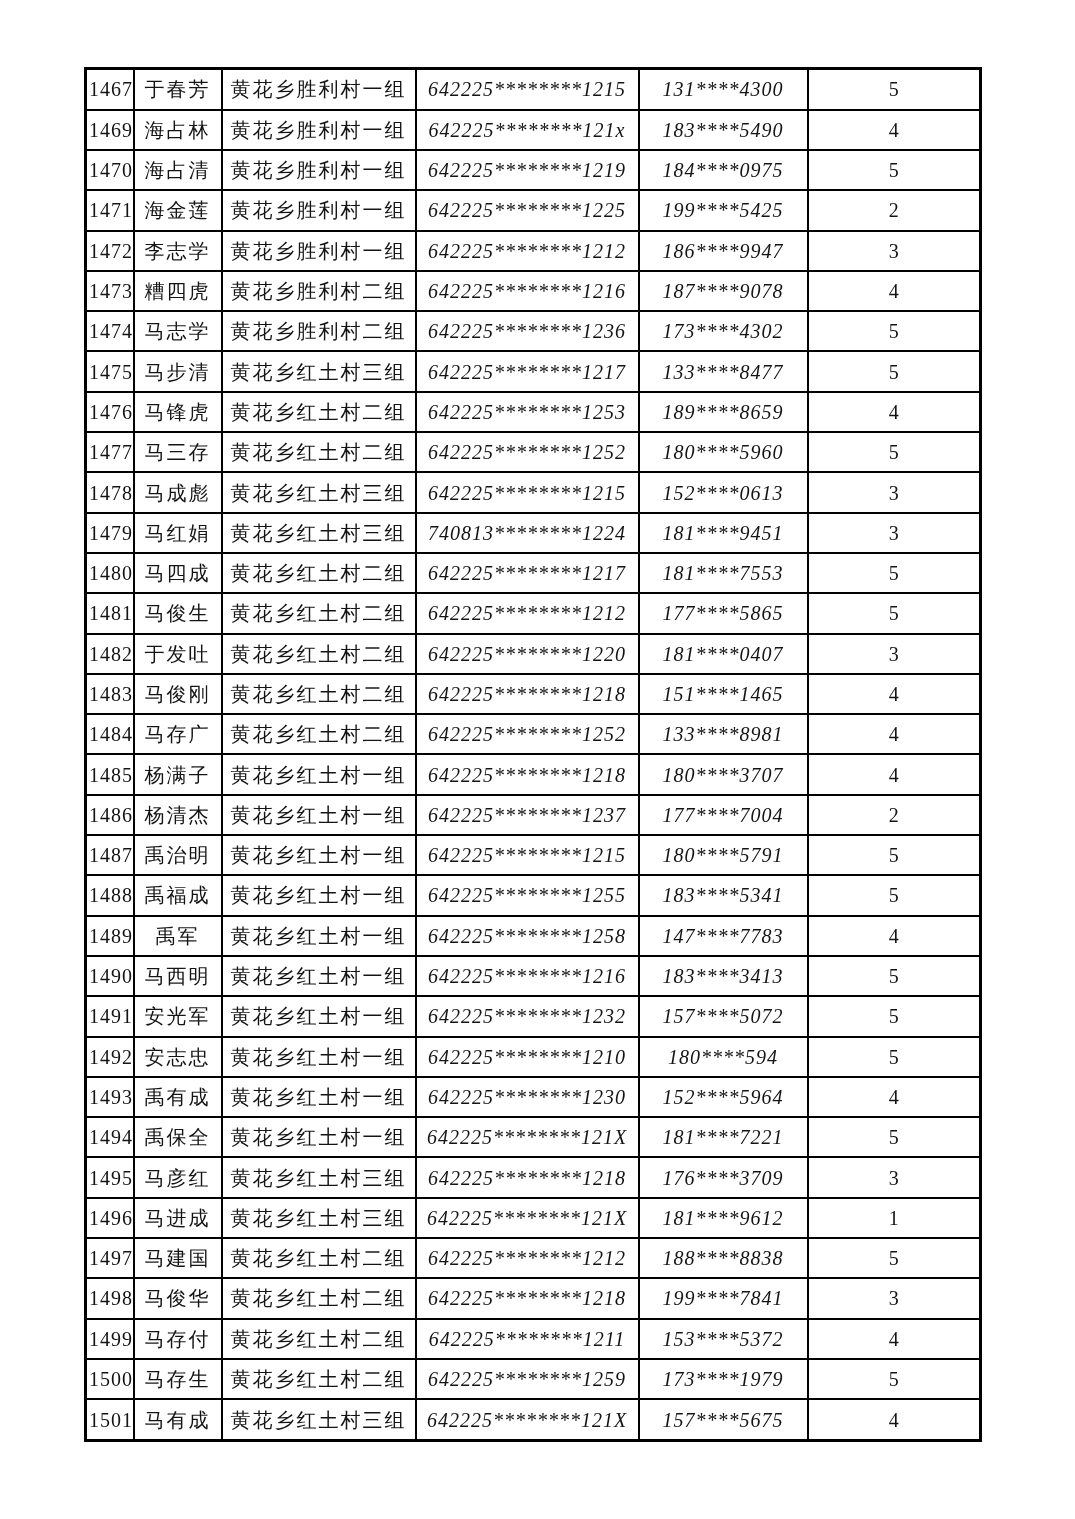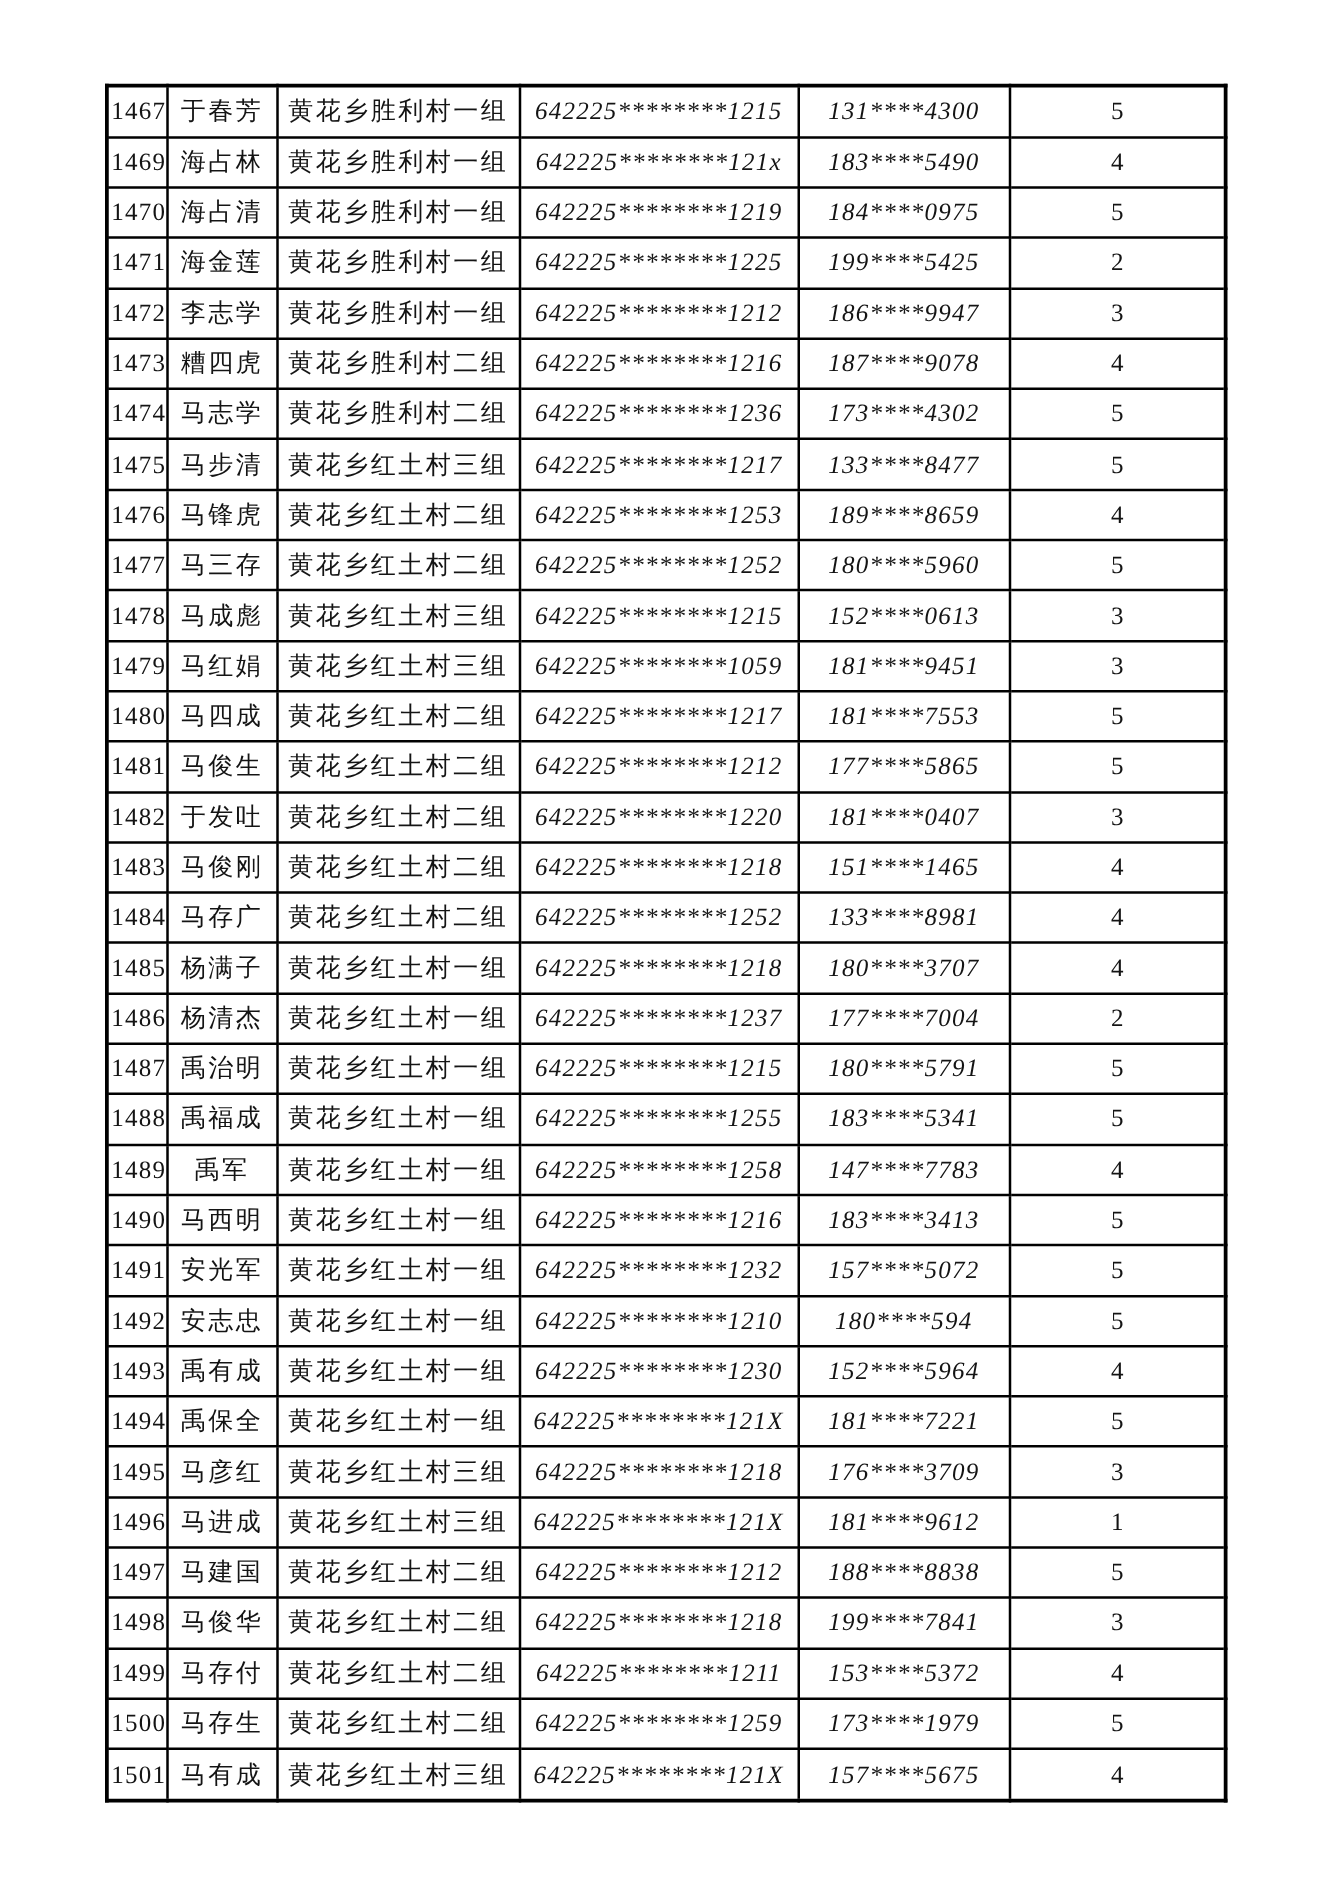--- a/index.html
+++ b/index.html
@@ -143,21 +143,21 @@
         <td class="c-name">马成彪</td>
         <td class="c-village">黄花乡红土村三组</td>
         <td class="c-id">642225********1215</td>
         <td class="c-phone">152****0613</td>
         <td class="c-count">3</td>
       </tr>
         <tr>
         <td class="c-serial">1479</td>
         <td class="c-name">马红娟</td>
         <td class="c-village">黄花乡红土村三组</td>
-        <td class="c-id">642225********1059</td>
+        <td class="c-id">740813********1224</td>
         <td class="c-phone">181****9451</td>
         <td class="c-count">3</td>
       </tr>
         <tr>
         <td class="c-serial">1480</td>
         <td class="c-name">马四成</td>
         <td class="c-village">黄花乡红土村二组</td>
         <td class="c-id">642225********1217</td>
         <td class="c-phone">181****7553</td>
         <td class="c-count">5</td>

